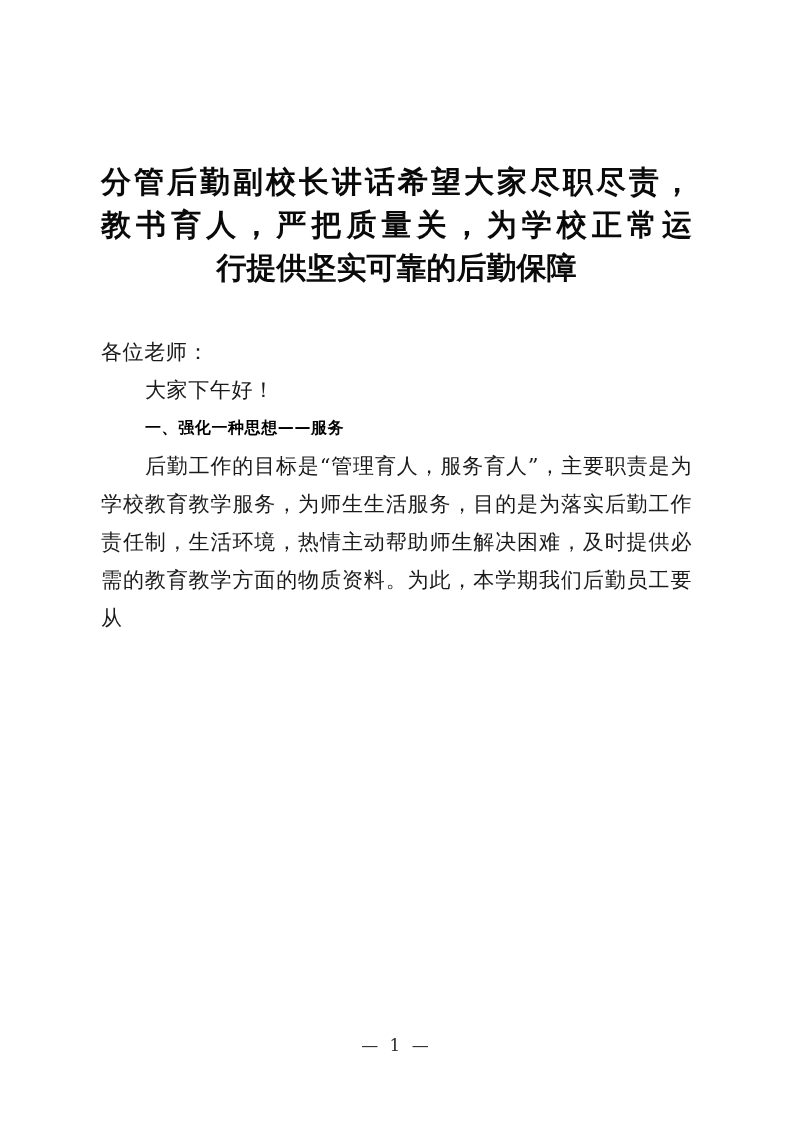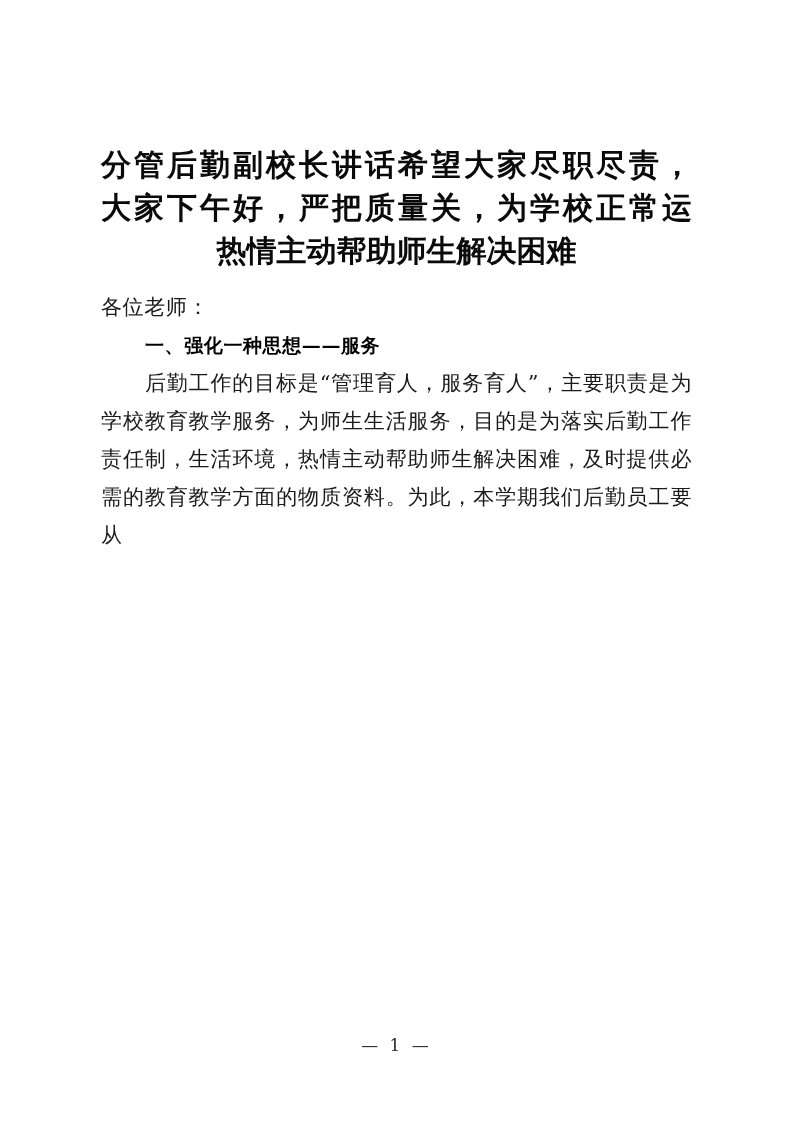--- a/index.html
+++ b/index.html
@@ -21,21 +21,21 @@
     left: 0;
     top: 0;
     width: 793px;
     height: 1122px;
     background: #ffffff;
   }
 
   .content {
     position: absolute;
     left: 101px;
-    top: 0;
+    top: 17px;
     width: 591px;
   }
 
   
   .doc-title {
     margin: 0;
     padding: 0;
     padding-top: 143px;
     font-family: "DejaVu Sans", "Liberation Sans", sans-serif;
     font-weight: bold;
@@ -54,21 +54,21 @@
     text-align-last: justify;
     white-space: nowrap;
   }
   .doc-title .tline.center {
     text-align: center;
     text-align-last: center;
   }
 
   
   .body-block {
-    margin-top: 16px;
+    margin-top: 44px;
   }
 
   p.para {
     margin: 0;
     padding: 0;
     font-family: "DejaVu Serif", "Liberation Serif", serif;
     font-size: 21px;
     line-height: 38px;
     text-align: justify;
     text-align-last: left;
@@ -79,21 +79,21 @@
     text-indent: 44px;
   }
   p.para.justify-all {
     text-align: justify;
   }
   p.heading {
     margin: 0;
     padding: 0;
     font-family: "DejaVu Serif", "Liberation Serif", serif;
     font-weight: bold;
-    font-size: 19px;
+    font-size: 16px;
     line-height: 38px;
     letter-spacing: 0.6px;
     text-indent: 44px;
     color: #000000;
   }
 
   
   .page-footer {
     position: absolute;
     left: 0;
@@ -108,28 +108,29 @@
 </style>
 </head>
 <body>
 
 <div class="page">
 
   <div class="content">
 
     <h1 class="doc-title">
       <span class="tline full">分管后勤副校长讲话希望大家尽职尽责，</span>
-      <span class="tline full">大家下午好，严把质量关，为学校正常运</span>
-      <span class="tline center">热情主动帮助师生解决困难</span>
+      <span class="tline full">教书育人，严把质量关，为学校正常运</span>
+      <span class="tline center">行提供坚实可靠的后勤保障</span>
     </h1>
 
     <div class="body-block">
 
       <p class="para">各位老师：</p>
 
+      <p class="para indent">大家下午好！</p>
 
 
 
       <p class="heading">一、强化一种思想——服务</p>
 
       <p class="para indent justify-all">后勤工作的目标是“管理育人，服务育人”，主要职责是为学校教育教学服务，为师生生活服务，目的是为落实后勤工作责任制，生活环境，热情主动帮助师生解决困难，及时提供必需的教育教学方面的物质资料。为此，本学期我们后勤员工要从</p>
 
     </div>
 
   </div>

